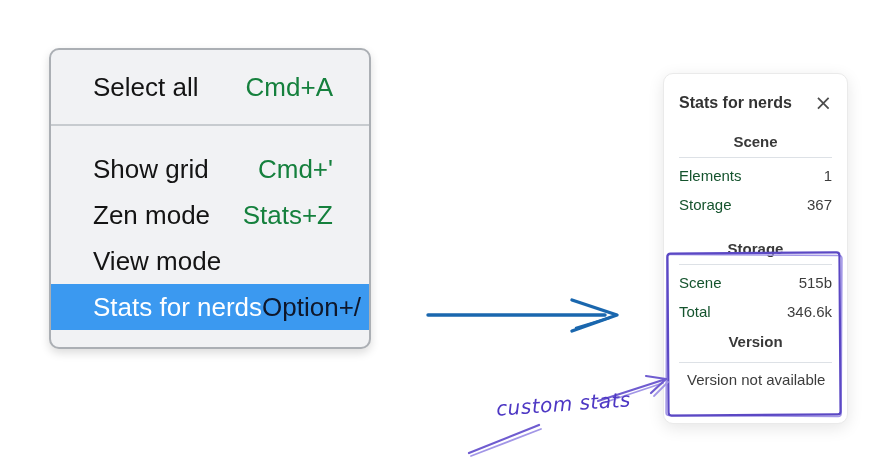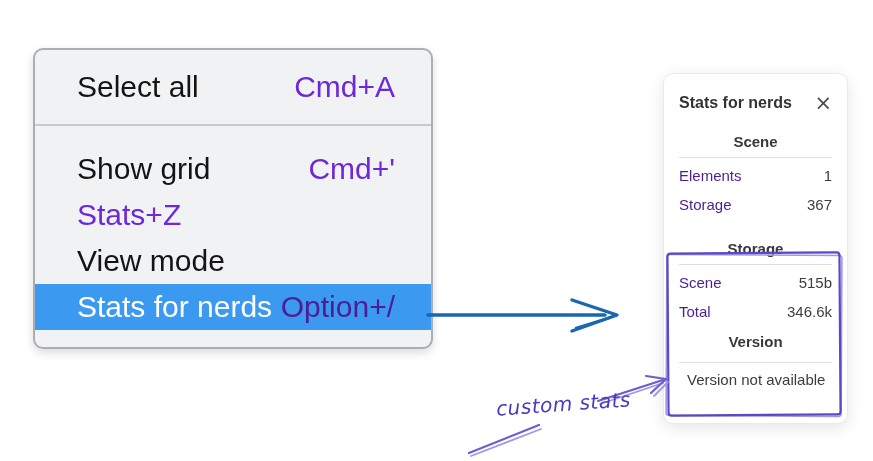--- a/index.html
+++ b/index.html
@@ -7,42 +7,42 @@
     width: 873px; height: 461px;
     background: #ffffff;
     font-family: "Liberation Sans", sans-serif;
     position: relative;
     overflow: hidden;
   }
   .stage { position: absolute; left: 0; top: 0; width: 873px; height: 461px; }
 
   
   .context-menu {
-    position: absolute; left: 33px; top: 48px;
-    width: 400px; height: 301px;
+    position: absolute; left: 49px; top: 48px;
+    width: 322px; height: 301px;
     background: #f1f2f4;
     border: 2px solid #abafb4;
     border-radius: 10px;
     box-shadow: 0 4px 10px rgba(0,0,0,0.14);
-    font-size: 30px;
+    font-size: 26px;
     color: #141414;
     overflow: hidden;
   }
   .menu-row {
     display: flex; justify-content: space-between; align-items: center;
     padding: 0 36px 0 42px;
     height: 46px;
     white-space: nowrap;
   }
   .menu-row.first { height: 74px; }
   .menu-divider { border-top: 2px solid #c7cbcf; }
   .menu-group { padding-top: 20px; }
-  .menu-shortcut { color: #6d28d9; }
+  .menu-shortcut { color: #15803d; }
   .menu-row.highlighted { background: #3b99f0; color: #ffffff; }
-  .menu-row.highlighted .menu-shortcut { color: #4c1d95; }
+  .menu-row.highlighted .menu-shortcut { color: #0f172a; }
 
   
   .stats-panel {
     position: absolute; left: 663px; top: 73px;
     width: 185px; height: 351px;
     background: #ffffff;
     border: 1px solid #eaeaea;
     border-radius: 10px;
     box-shadow: 0 4px 16px rgba(0,0,0,0.10);
     padding: 18px 15px 12px;
@@ -62,21 +62,21 @@
   .section-heading {
     text-align: center; font-weight: bold; font-size: 15px; color: #393939;
   }
   .sh-scene   { margin-top: 19px; }
   .sh-storage { margin-top: 21px; }
   .sh-version { margin-top: 7px; }
   .section-divider { border-top: 1px solid #dde1e6; margin-top: 7px; }
   .divider-version { margin-top: 12px; }
   .rows { margin-top: 3px; }
   .stat-row { display: flex; justify-content: space-between; line-height: 29px; }
-  .stat-label { color: #4c1d95; }
+  .stat-label { color: #14532d; }
   .stat-value { color: #3e3e3e; }
   .version-note { line-height: 30px; margin-top: 2px; white-space: nowrap; margin-left: 8px; }
 
   
   .overlay-svg { position: absolute; pointer-events: none; }
   .custom-stats-label {
     position: absolute; left: 496px; top: 392px;
     font-family: "DejaVu Sans", sans-serif;
     font-style: italic;
     font-size: 20px;
@@ -96,20 +96,21 @@
       <span>Select all</span>
       <span class="menu-shortcut">Cmd+A</span>
     </div>
     <div class="menu-divider"></div>
     <div class="menu-group">
       <div class="menu-row">
         <span>Show grid</span>
         <span class="menu-shortcut">Cmd+'</span>
       </div>
       <div class="menu-row">
+        <span>Zen mode</span>
         <span class="menu-shortcut">Stats+Z</span>
       </div>
       <div class="menu-row">
         <span>View mode</span>
       </div>
       <div class="menu-row highlighted">
         <span>Stats for nerds</span>
         <span class="menu-shortcut">Option+/</span>
       </div>
     </div>

